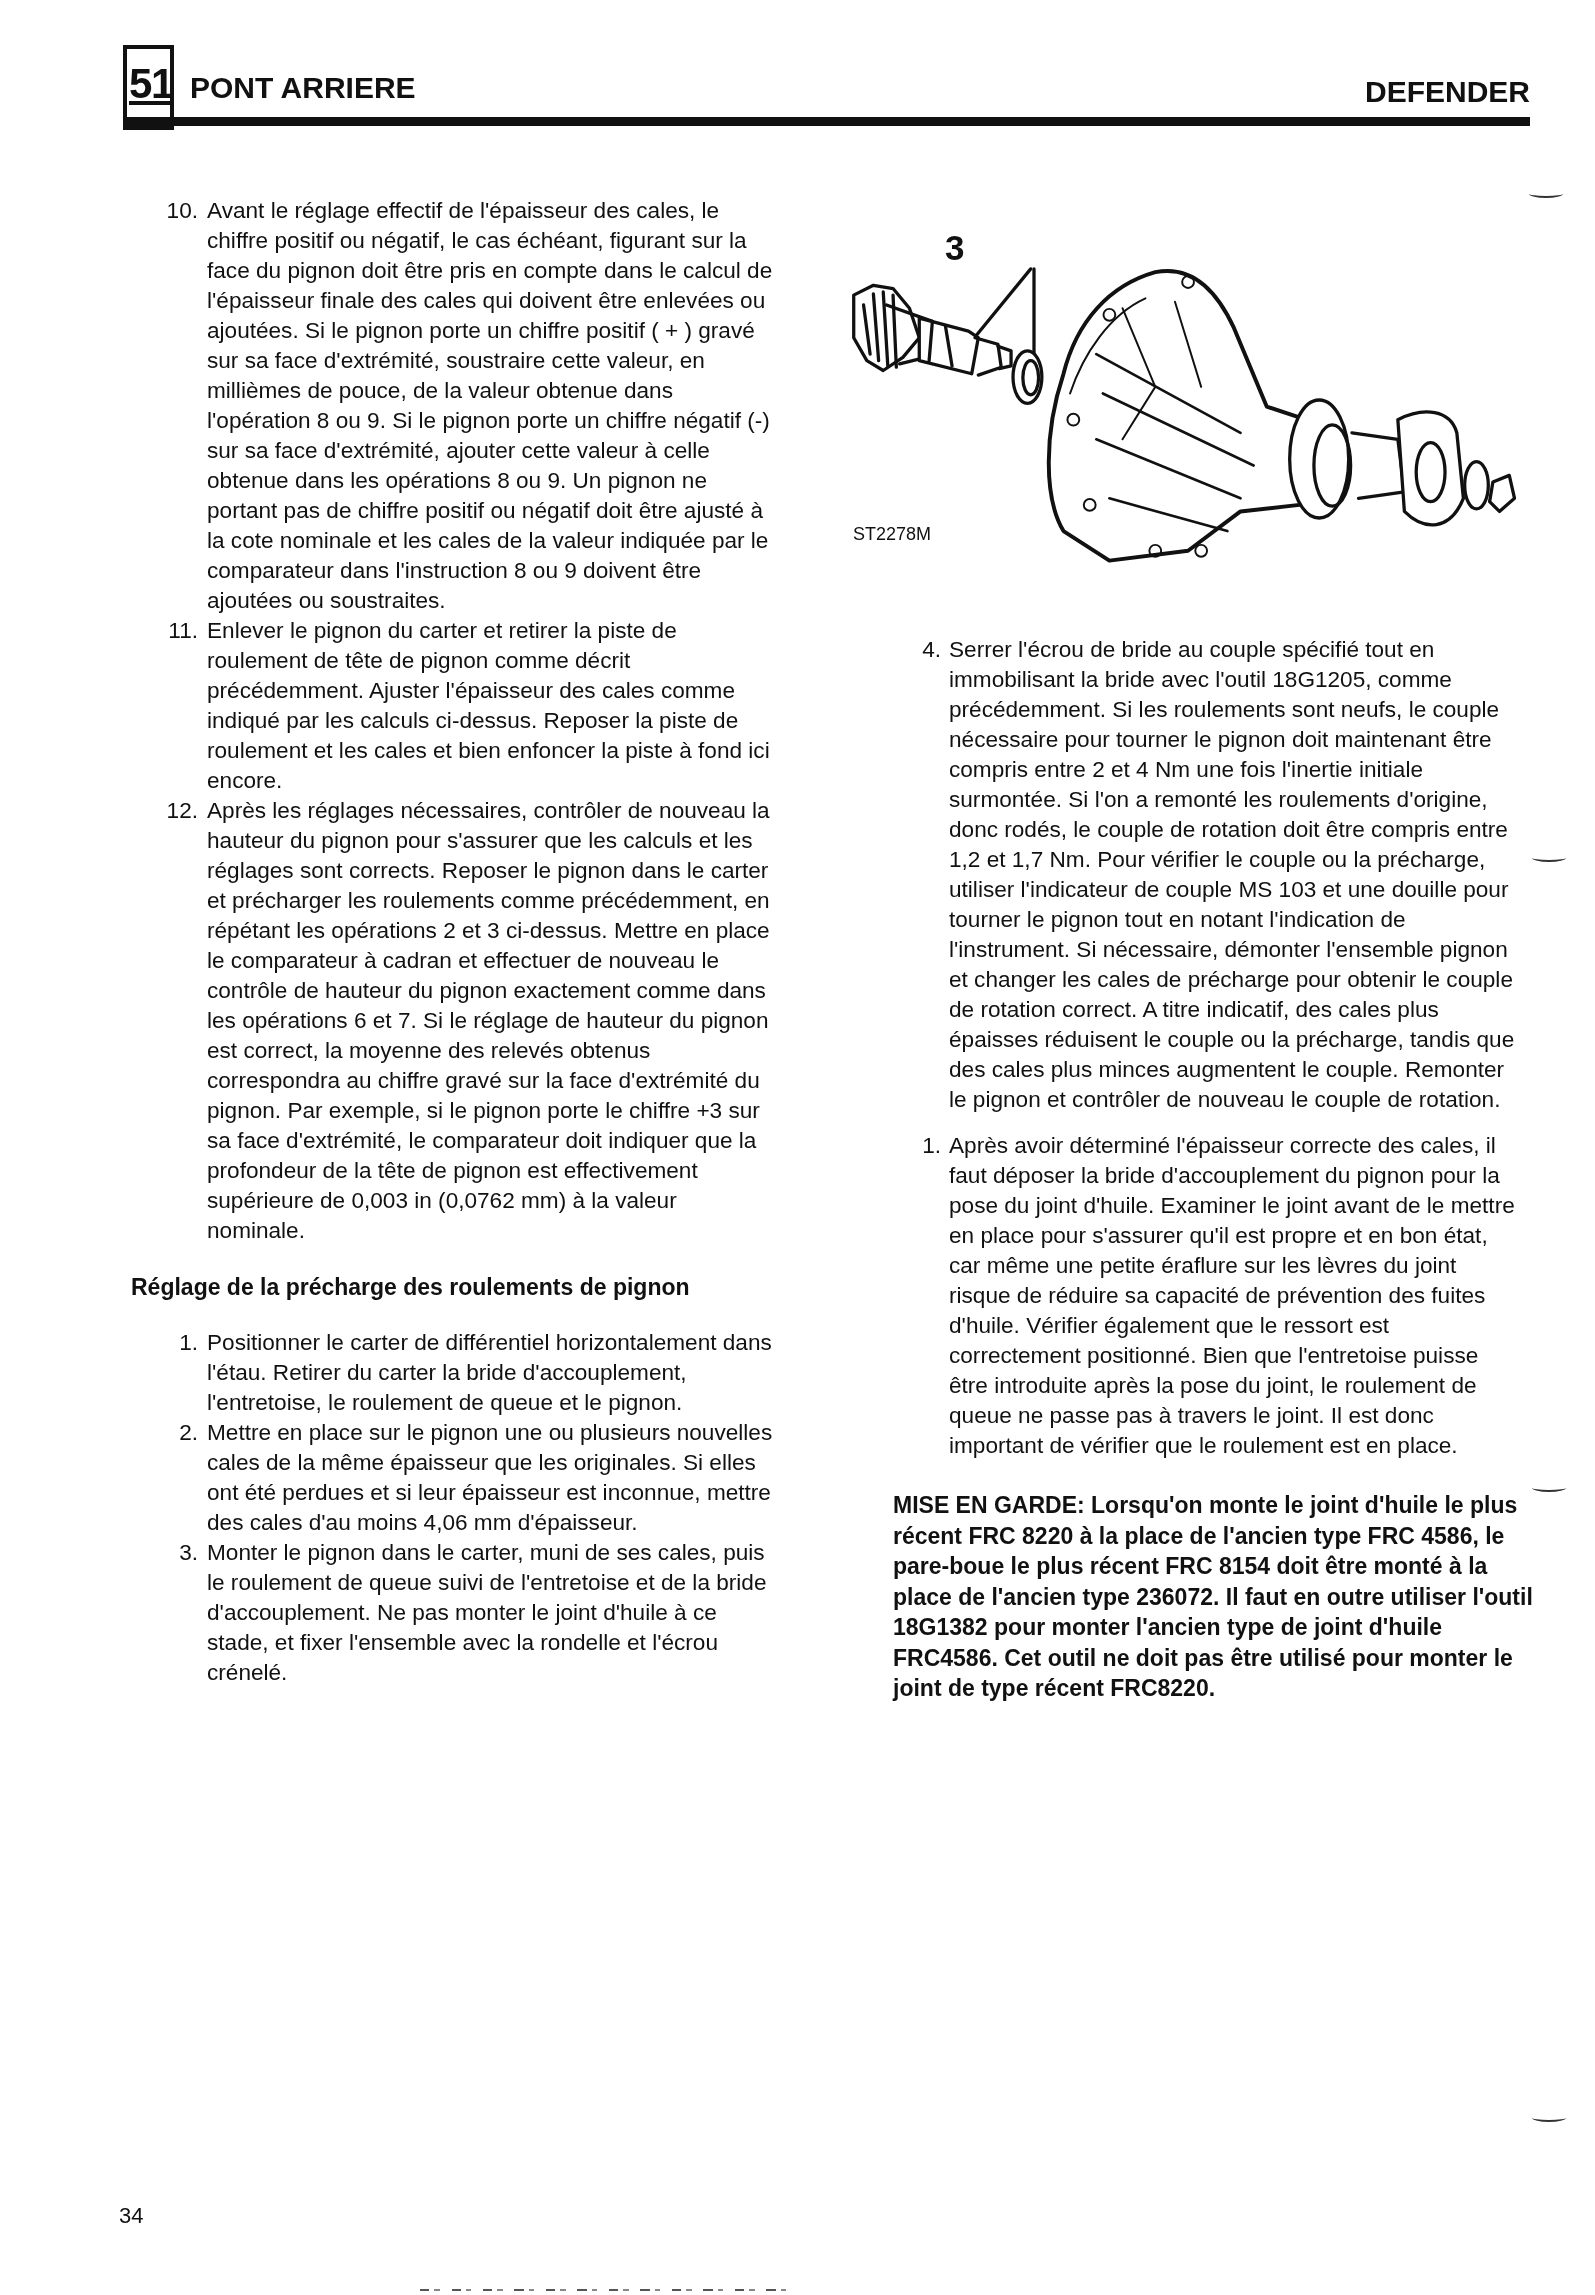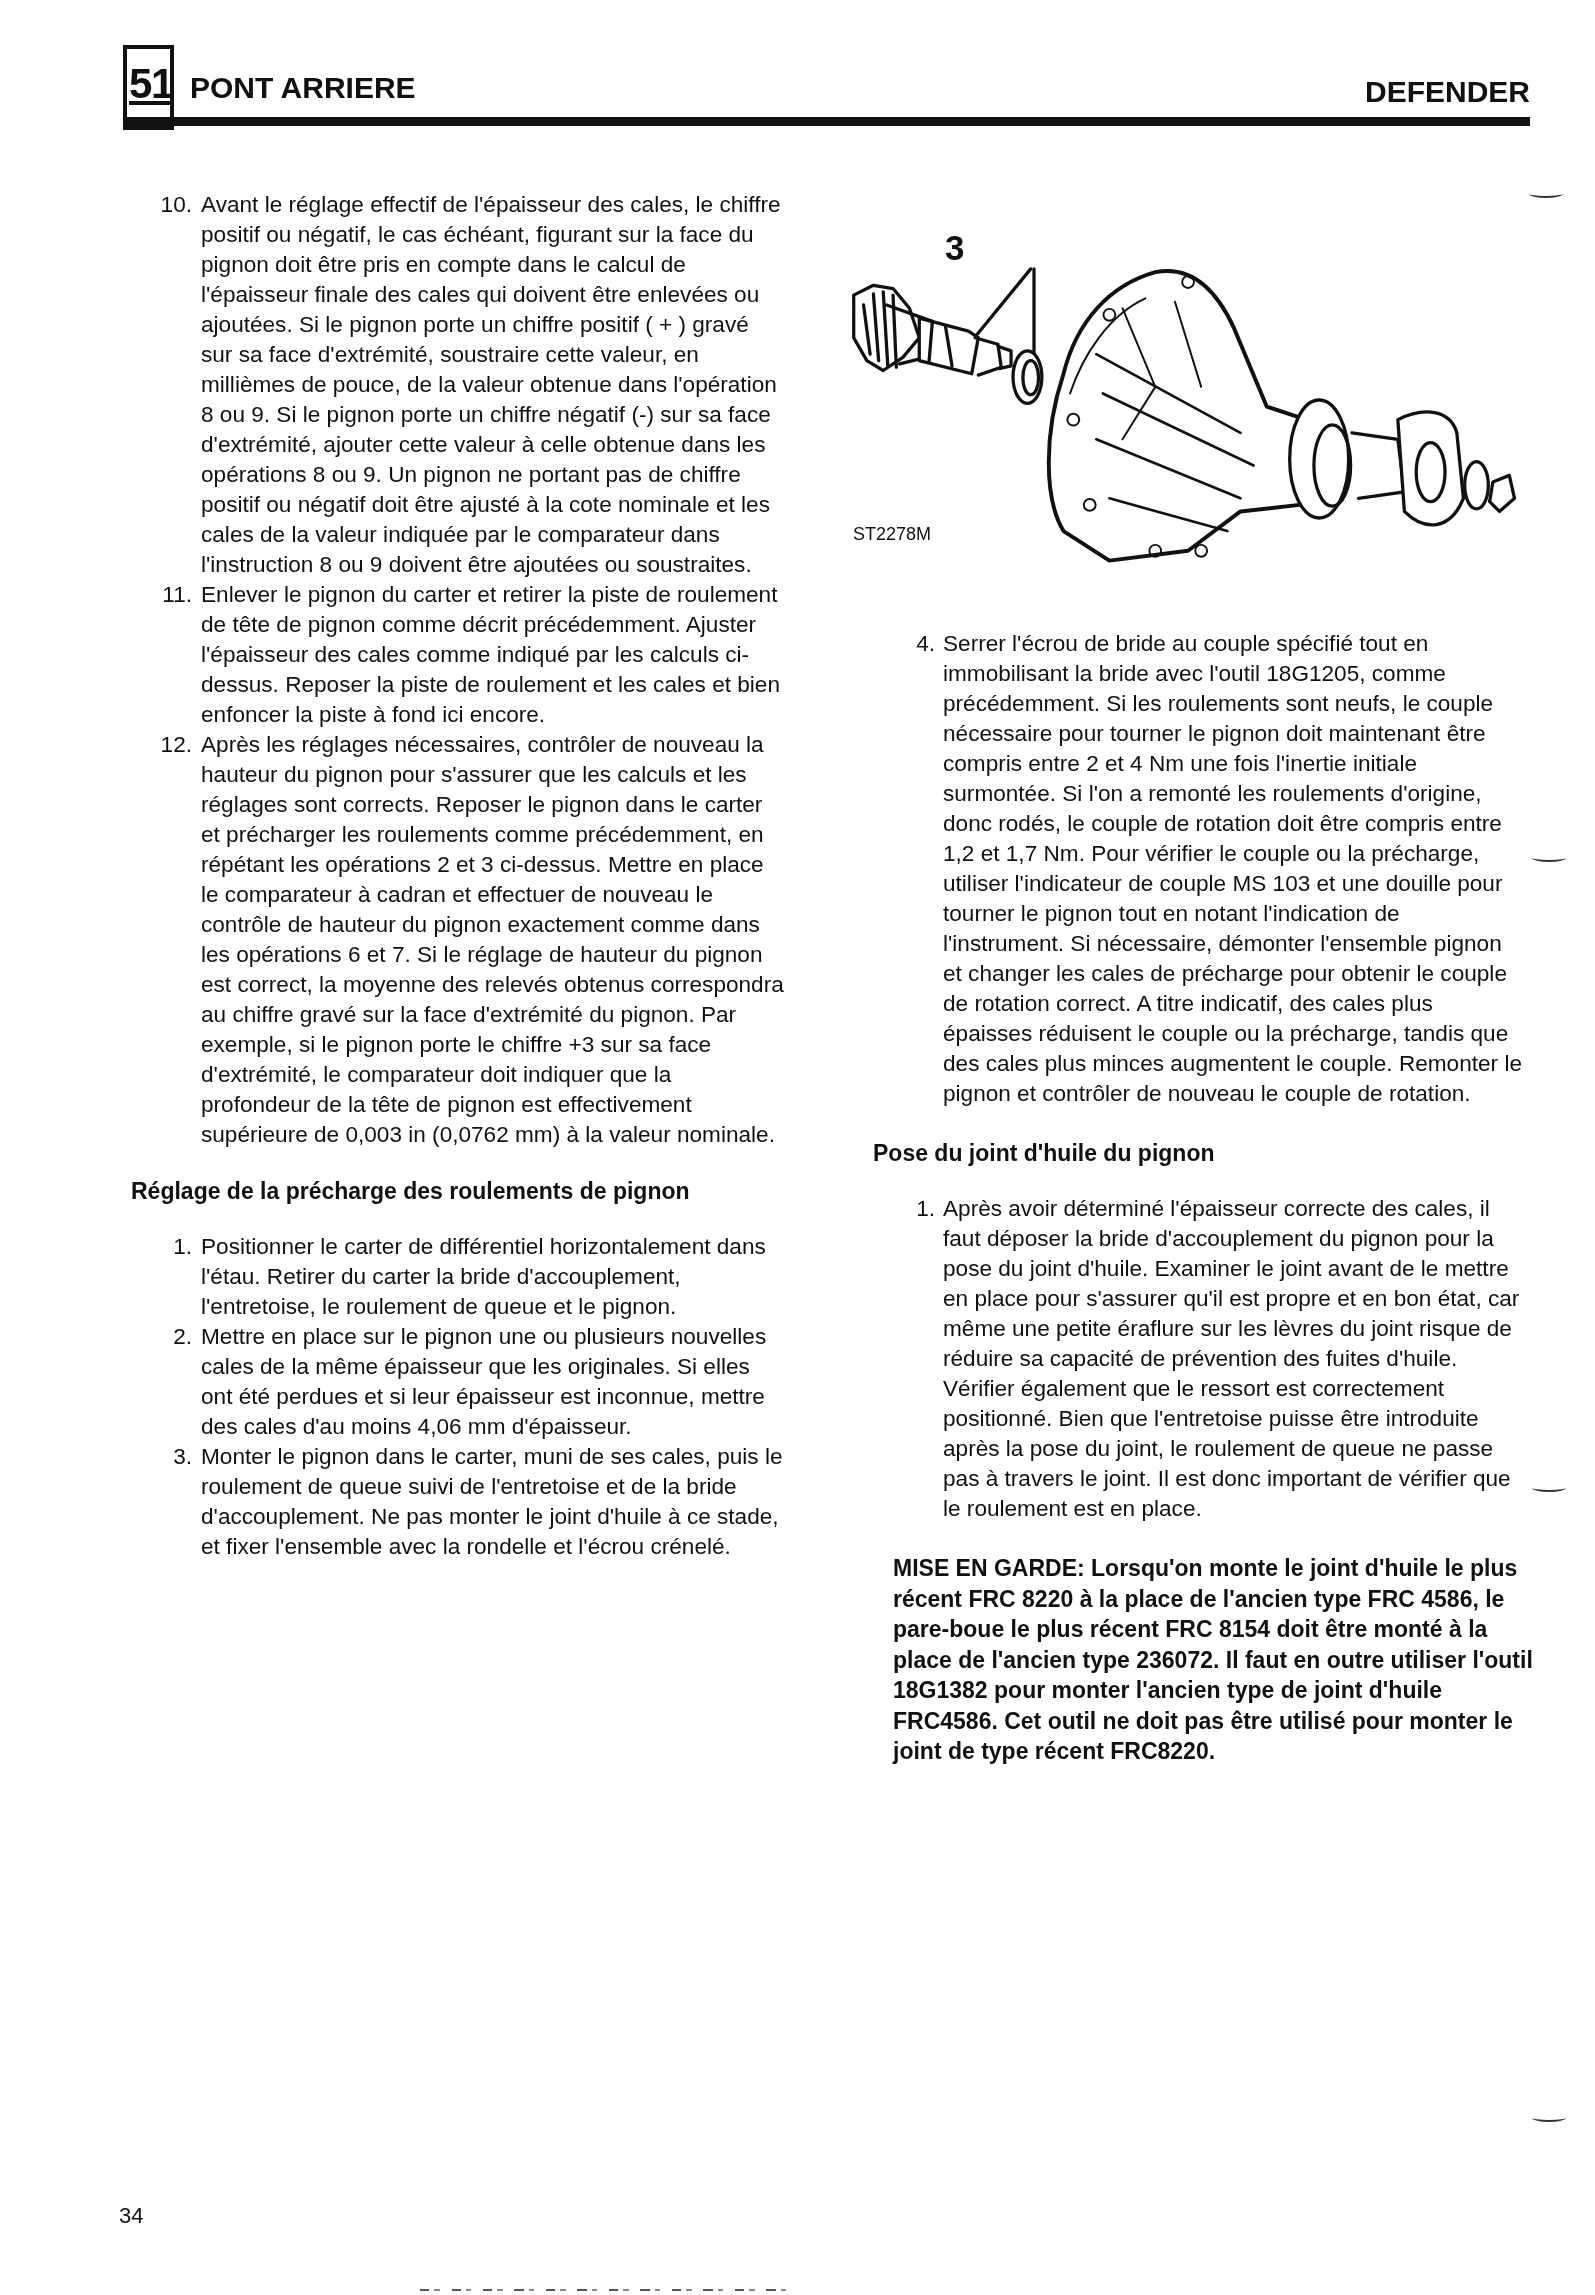--- a/index.html
+++ b/index.html
@@ -9,21 +9,21 @@
              border:4.6px solid #111; box-sizing:content-box; }
   .hdr-num { position:absolute; left:129px; top:63px; font-size:42px; font-weight:bold; line-height:1; letter-spacing:-1.3px;text-decoration:underline; }
   .hdr-title { position:absolute; left:190px; top:73px; font-size:30px; font-weight:bold; line-height:1;text-align:center; }
   .hdr-right { position:absolute; right:66px; top:77px; font-size:30px; font-weight:bold; line-height:1; }
   .hdr-rule { position:absolute; left:123px; top:117px; width:1407px; height:9.2px; background:#111; }
 
   .col { position:absolute; font-size:22.6px; line-height:30px; }
   .col-left { left:131px; top:180px; width:663px; }
   .col-right { left:873px; top:619px; width:663px; }
 
-  ol.steps { list-style:none; margin:10px; padding:0; }
+  ol.steps { list-style:none; margin:16px; padding:0; }
   ol.steps li { position:relative; padding-left:60px; margin:0; }
   ol.steps li .num { position:absolute; left:0; top:0; width:52px; text-align:right; }
   .col-left ol.steps li .num { width:51px; }
 
   .section-title { font-weight:bold; font-size:23px; margin:26px 0 26px 0; line-height:30px; }
   .col-right .section-title { margin:29px 0 26px 0; }
   .warning { font-weight:bold; font-size:23px; line-height:30.5px; margin-top:29px;margin-left:20px; }
 
   .figure { position:absolute; left:847px; top:223px; width:669px; height:354px; }
   .fig-label { position:absolute; left:853px; top:525px; font-size:18px; line-height:1; }
@@ -124,21 +124,20 @@
 <div class="callout">3</div>
 <div class="fig-label">ST2278M</div>
 
 <div class="col col-right">
   <ol class="steps">
     <li>
       <span class="num">4.</span>
       <span>Serrer l'écrou de bride au couple spécifié tout en immobilisant la bride avec l'outil 18G1205, comme précédemment. Si les roulements sont neufs, le couple nécessaire pour tourner le pignon doit maintenant être compris entre 2 et 4 Nm une fois l'inertie initiale surmontée. Si l'on a remonté les roulements d'origine, donc rodés, le couple de rotation doit être compris entre 1,2 et 1,7 Nm. Pour vérifier le couple ou la précharge, utiliser l'indicateur de couple MS 103 et une douille pour tourner le pignon tout en notant l'indication de l'instrument. Si nécessaire, démonter l'ensemble pignon et changer les cales de précharge pour obtenir le couple de rotation correct. A titre indicatif, des cales plus épaisses réduisent le couple ou la précharge, tandis que des cales plus minces augmentent le couple. Remonter le pignon et contrôler de nouveau le couple de rotation.</span>
     </li>
   </ol>
-  <div class="section-title">Pose du joint d'huile du pignon</div>
   <ol class="steps">
     <li>
       <span class="num">1.</span>
       <span>Après avoir déterminé l'épaisseur correcte des cales, il faut déposer la bride d'accouplement du pignon pour la pose du joint d'huile. Examiner le joint avant de le mettre en place pour s'assurer qu'il est propre et en bon état, car même une petite éraflure sur les lèvres du joint risque de réduire sa capacité de prévention des fuites d'huile. Vérifier également que le ressort est correctement positionné. Bien que l'entretoise puisse être introduite après la pose du joint, le roulement de queue ne passe pas à travers le joint. Il est donc important de vérifier que le roulement est en place.</span>
     </li>
   </ol>
   <div class="warning">MISE EN GARDE: Lorsqu'on monte le joint d'huile le plus récent FRC 8220 à la place de l'ancien type FRC 4586, le pare-boue le plus récent FRC 8154 doit être monté à la place de l'ancien type 236072. Il faut en outre utiliser l'outil 18G1382 pour monter l'ancien type de joint d'huile FRC4586. Cet outil ne doit pas être utilisé pour monter le joint de type récent FRC8220.</div>
 </div>
 
 <div class="page-num">34</div>

